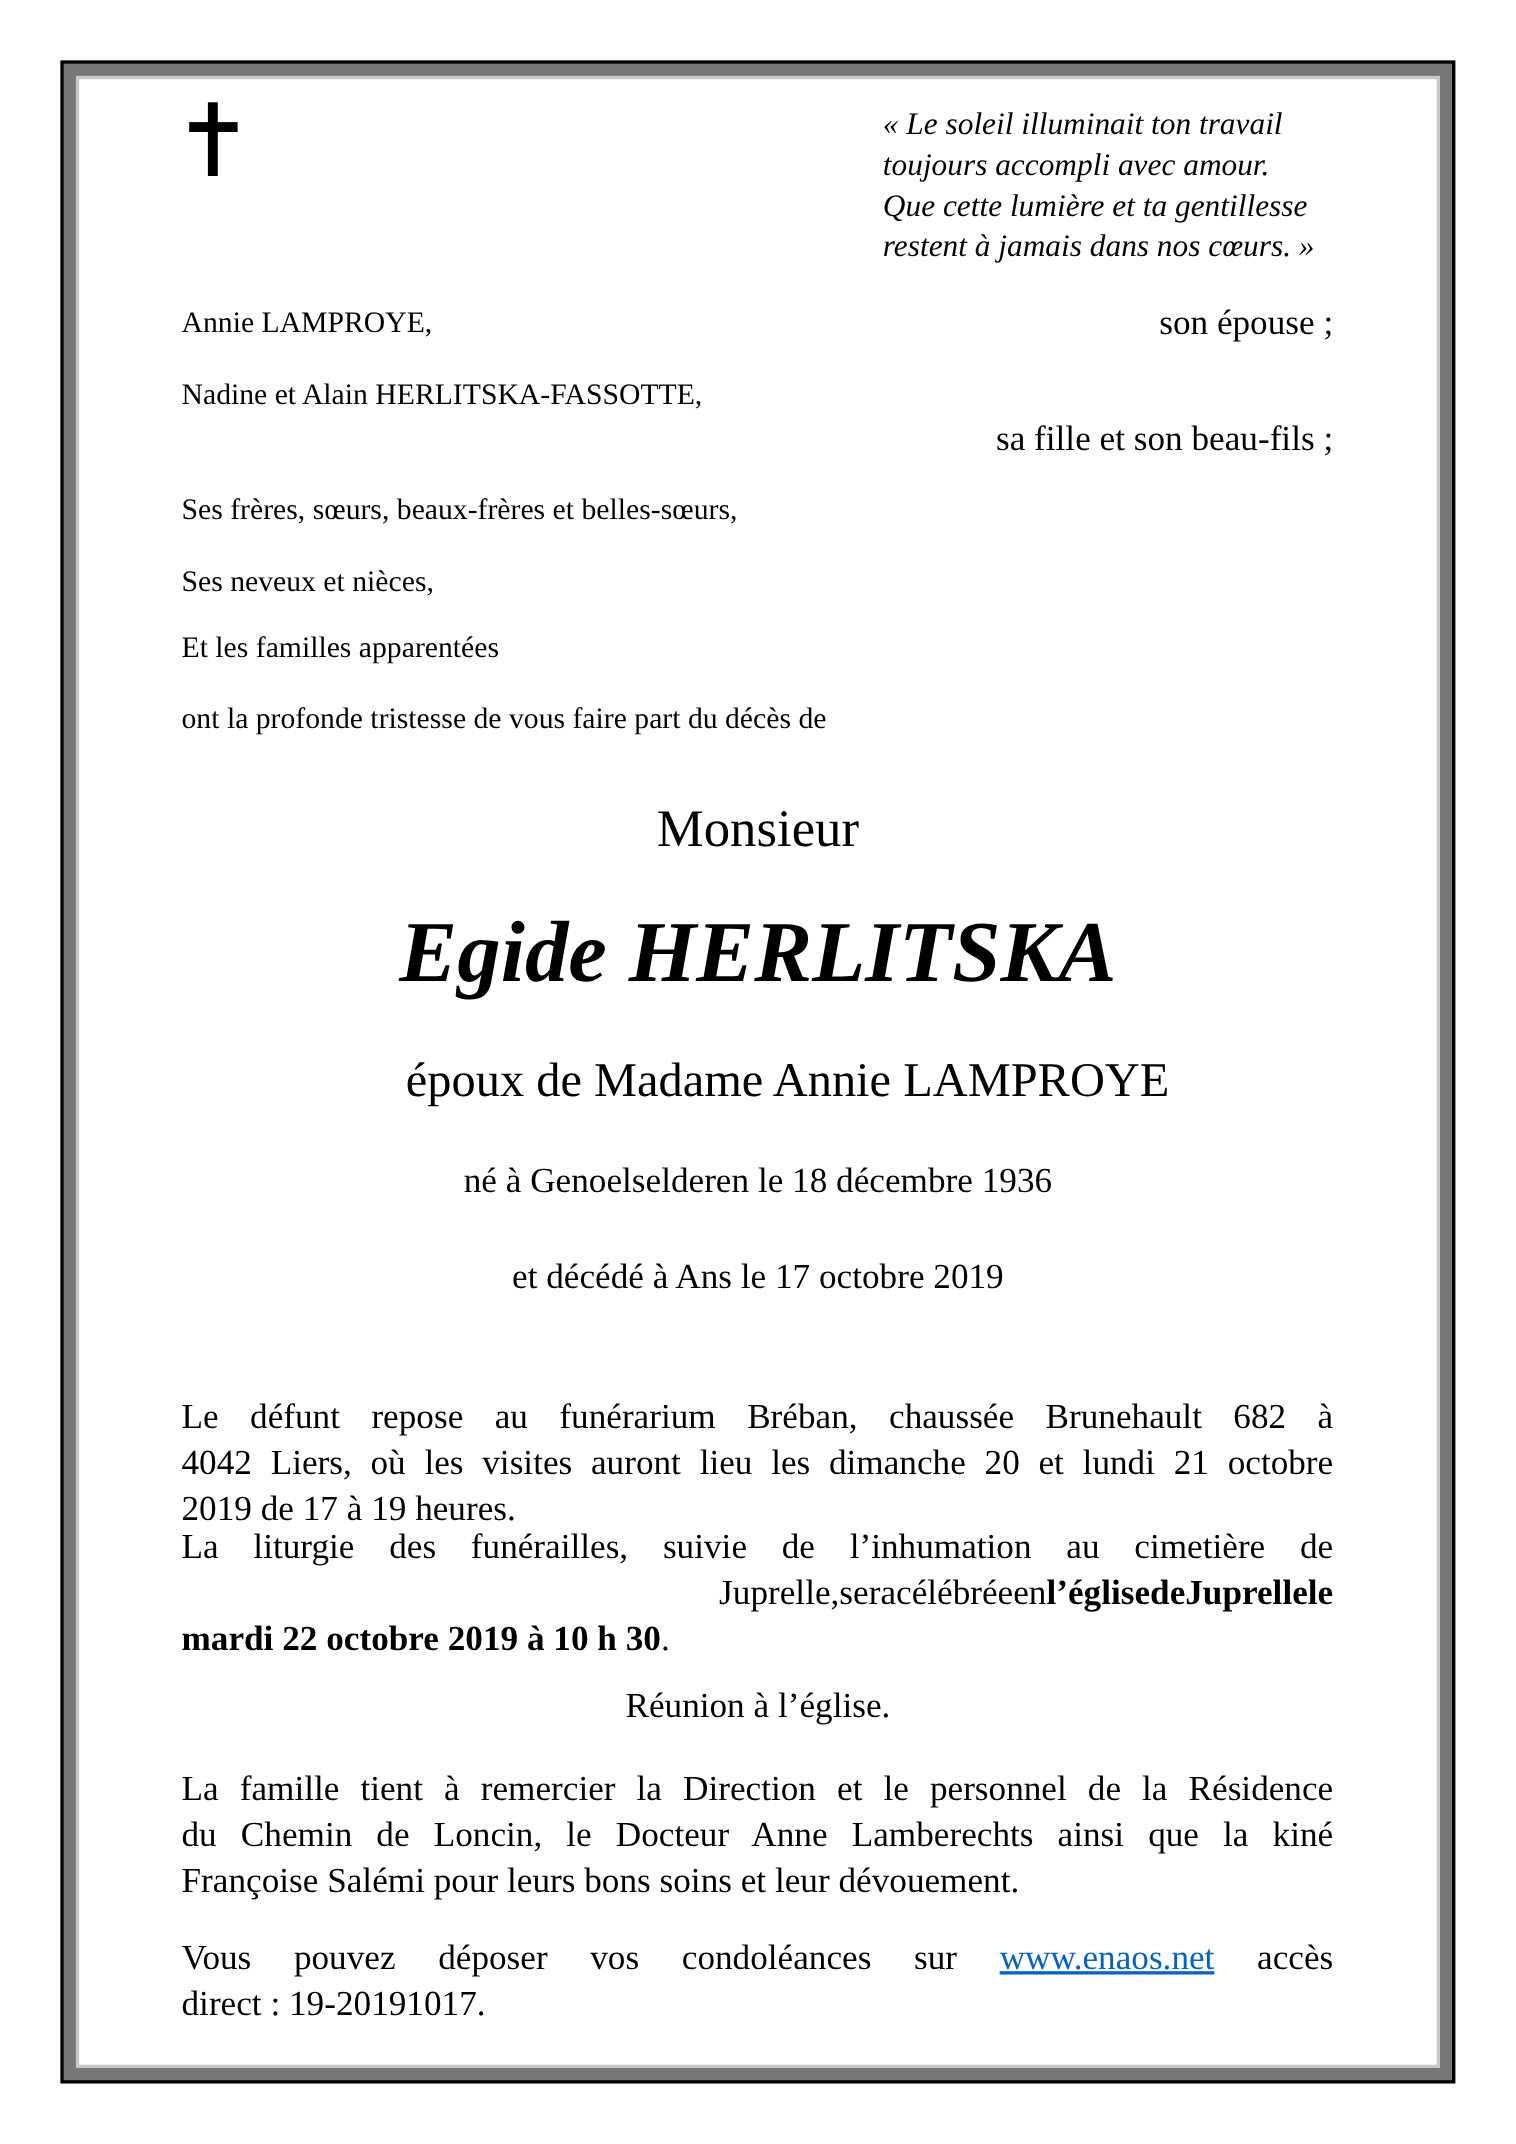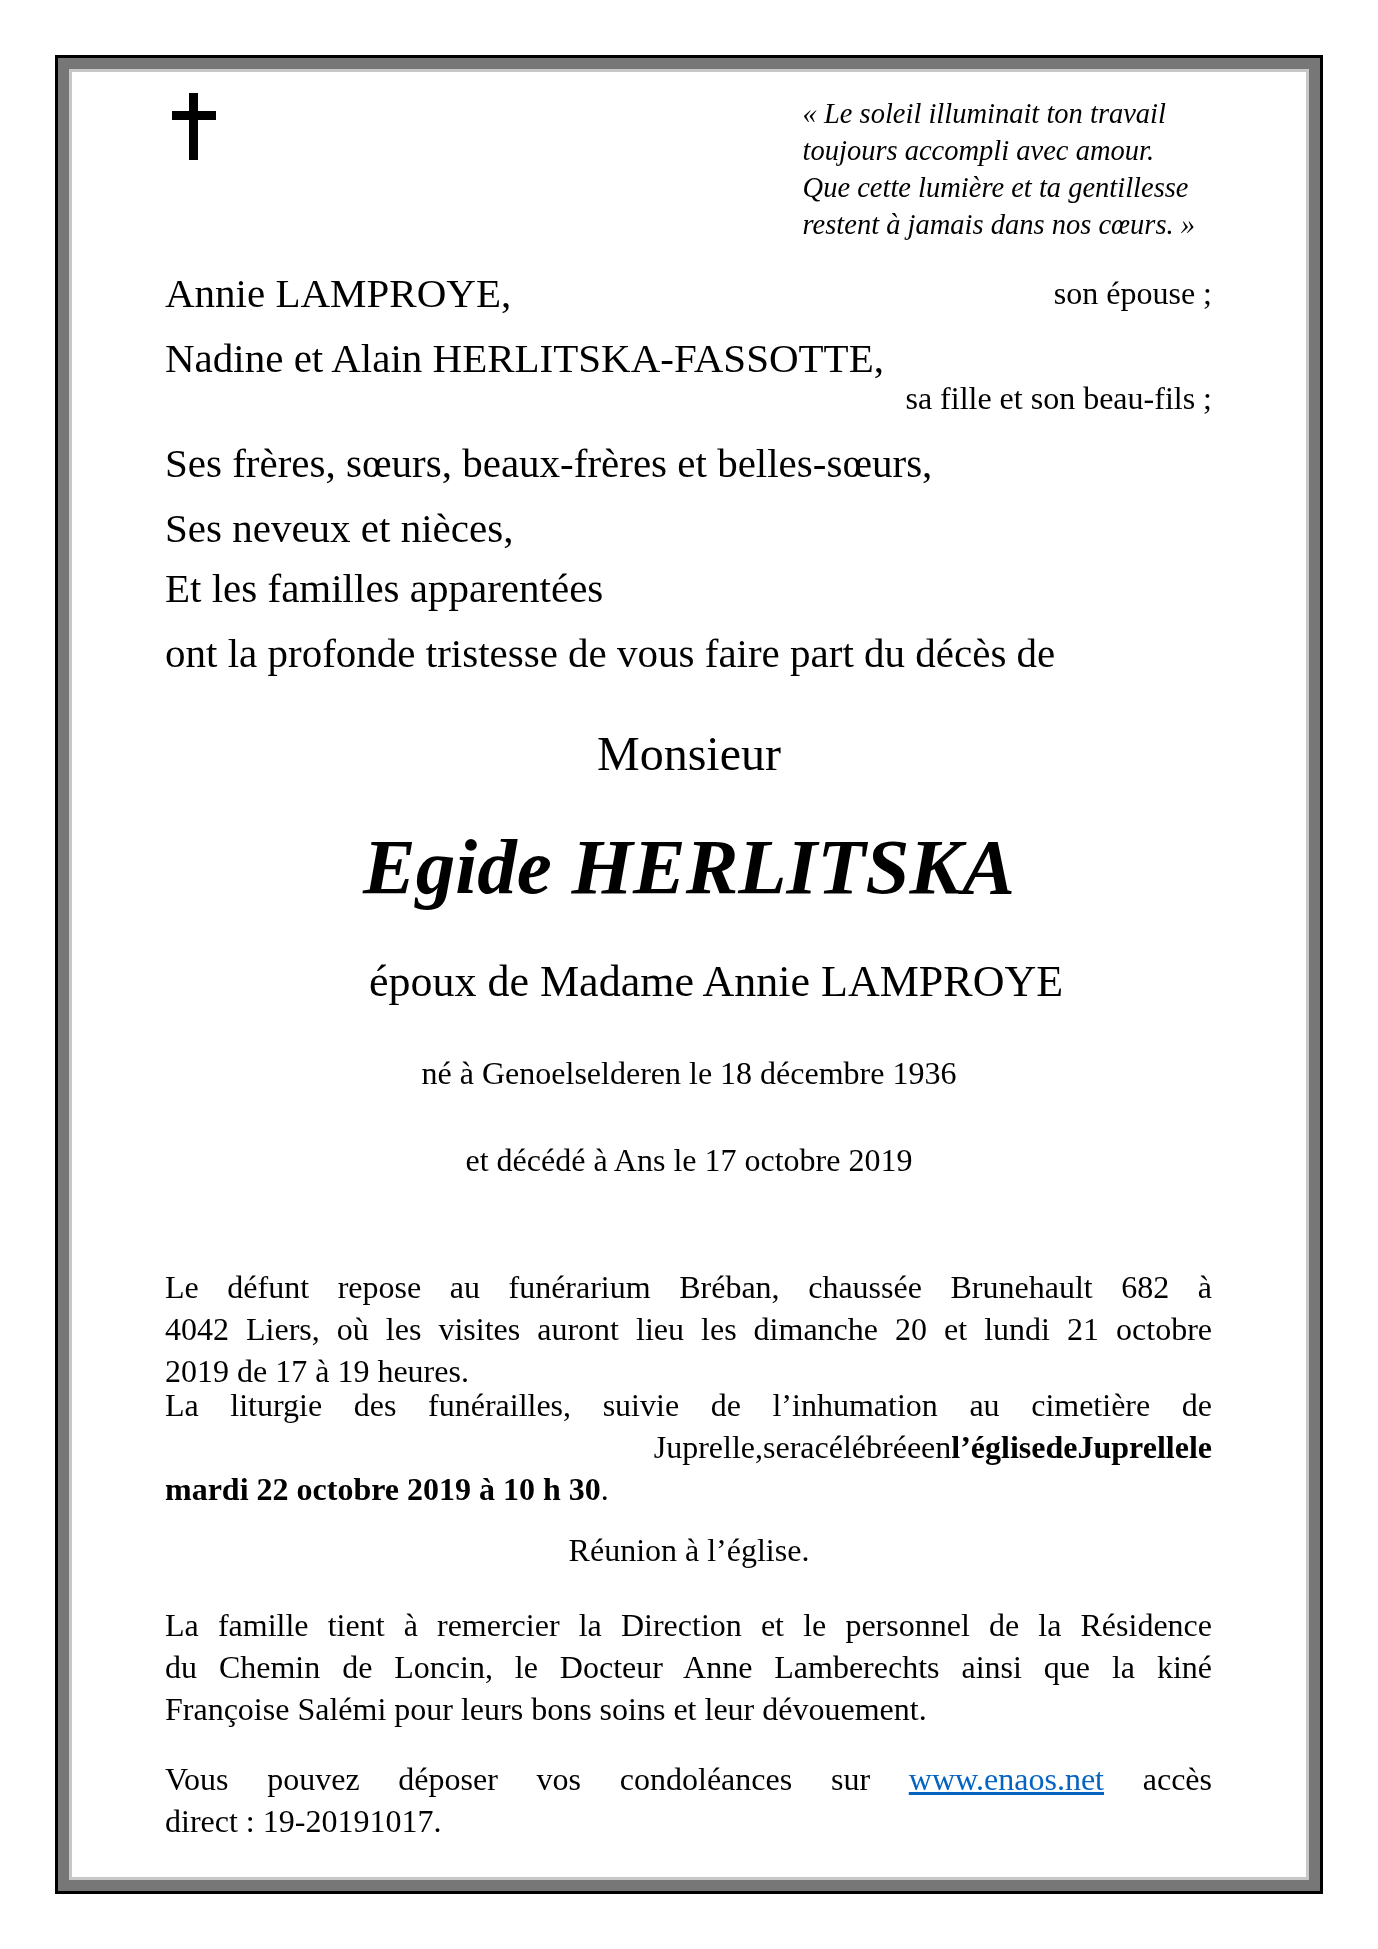--- a/index.html
+++ b/index.html
@@ -8,21 +8,21 @@
   .frame-outer { position: absolute; left: 55px; top: 55px; width: 1268px; height: 1839px;
                  box-sizing: border-box; border: 3px solid #000; background: #777; }
   .frame-gray { position: absolute; left: 0; top: 0; right: 0; bottom: 0;
                 border: 8px solid #777; box-sizing: border-box; }
   .frame-inner { position: absolute; left: 11px; top: 11px; right: 11px; bottom: 11px;
                  background: #fff; box-shadow: inset 0 0 0 3px #c8c8c8; }
   .cross-v { position: absolute; left: 189px; top: 93px; width: 9px; height: 67px; background: #000; }
   .cross-h { position: absolute; left: 172px; top: 111px; width: 44px; height: 9px; background: #000; }
   .quote { position: absolute; right: 183px; top: 95px; text-align: left;
            font-style: italic; font-size: 28.5px; line-height: 37px; }
-  .line { position: absolute; left: 165px; font-size: 41px; line-height: 40px; white-space: nowrap; }
+  .line { position: absolute; left: 165px; font-size: 27px; line-height: 40px; white-space: nowrap; }
   .right { position: absolute; right: 166px; font-size: 32px; line-height: 40px; white-space: nowrap; text-align: right; }
   .center { position: absolute; left: 0; width: 1378px; text-align: center; white-space: nowrap; }
   .c32 { font-size: 32px; line-height: 40px; }
   .monsieur { font-size: 48px; line-height: 54px; }
   .name { font-size: 79px; line-height: 90px; font-weight: bold; font-style: italic; }
   .epoux { font-size: 44px; line-height: 54px; padding-left: 27px; }
   .para { position: absolute; left: 165px; width: 1047px; font-size: 32px; line-height: 42px;
           text-align: justify; }
   .bold { font-weight: bold; }
   a.link { color: #0563C1; text-decoration: underline; }

